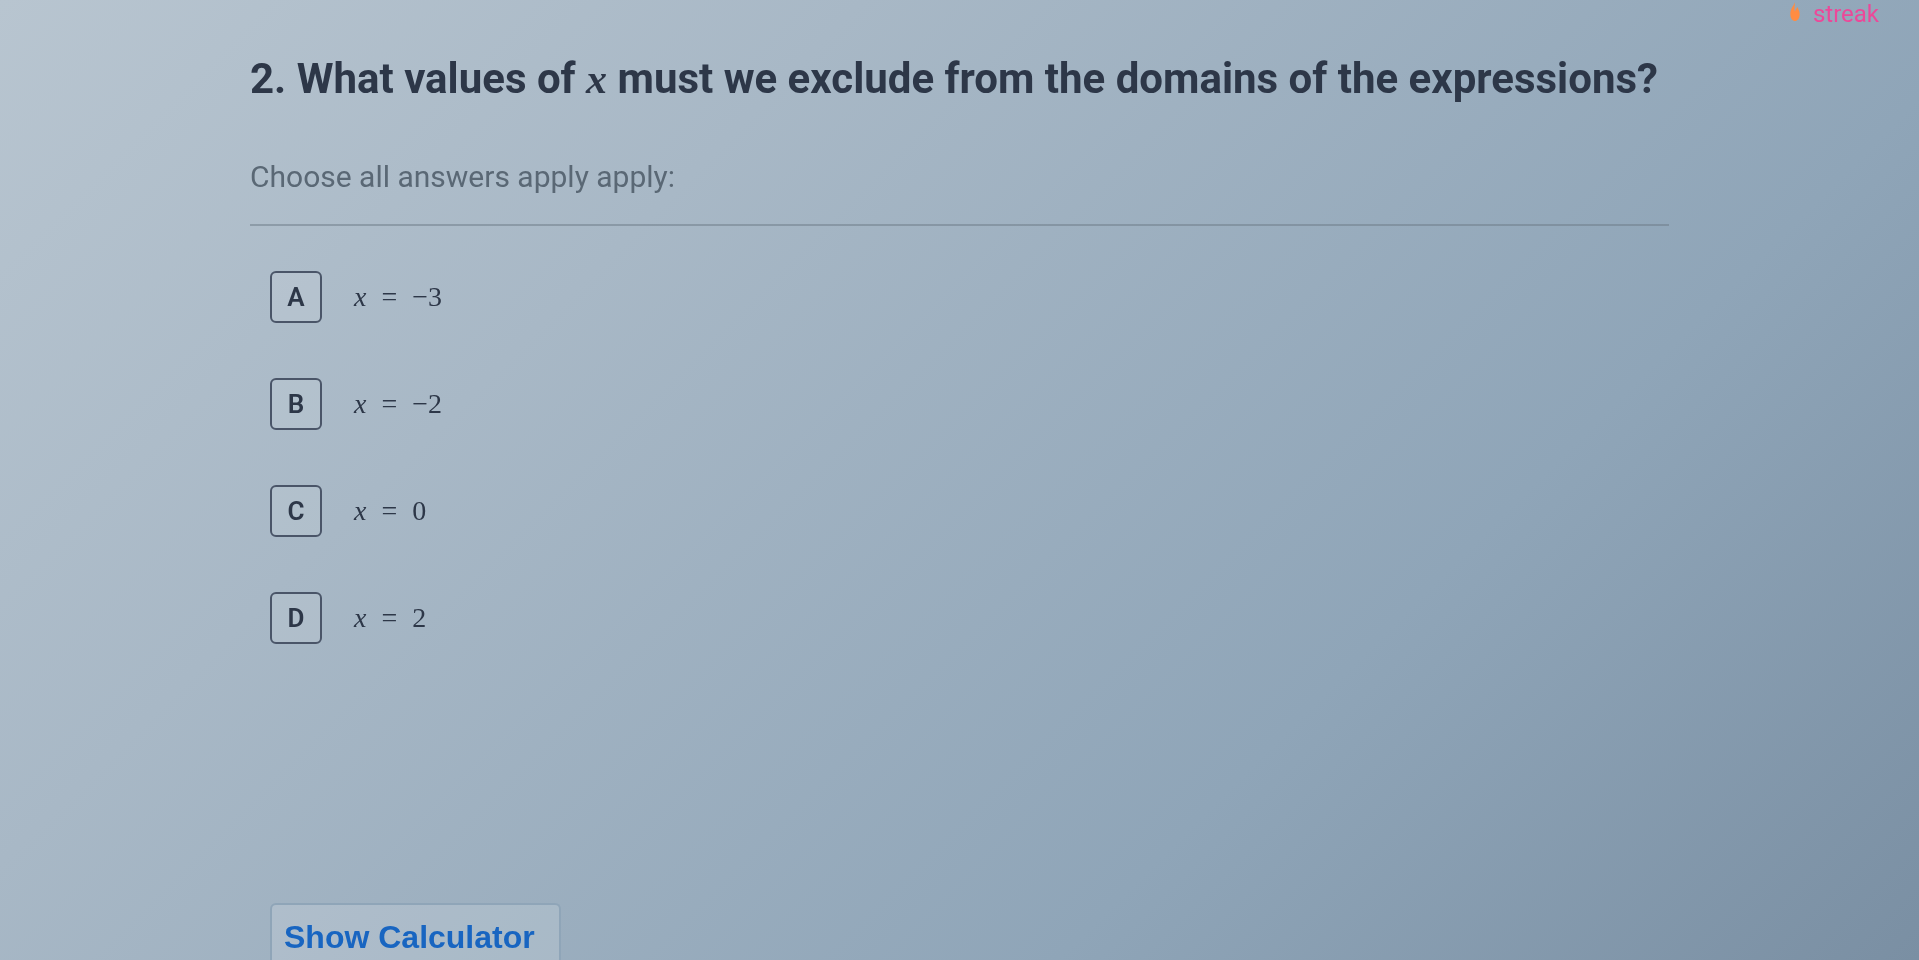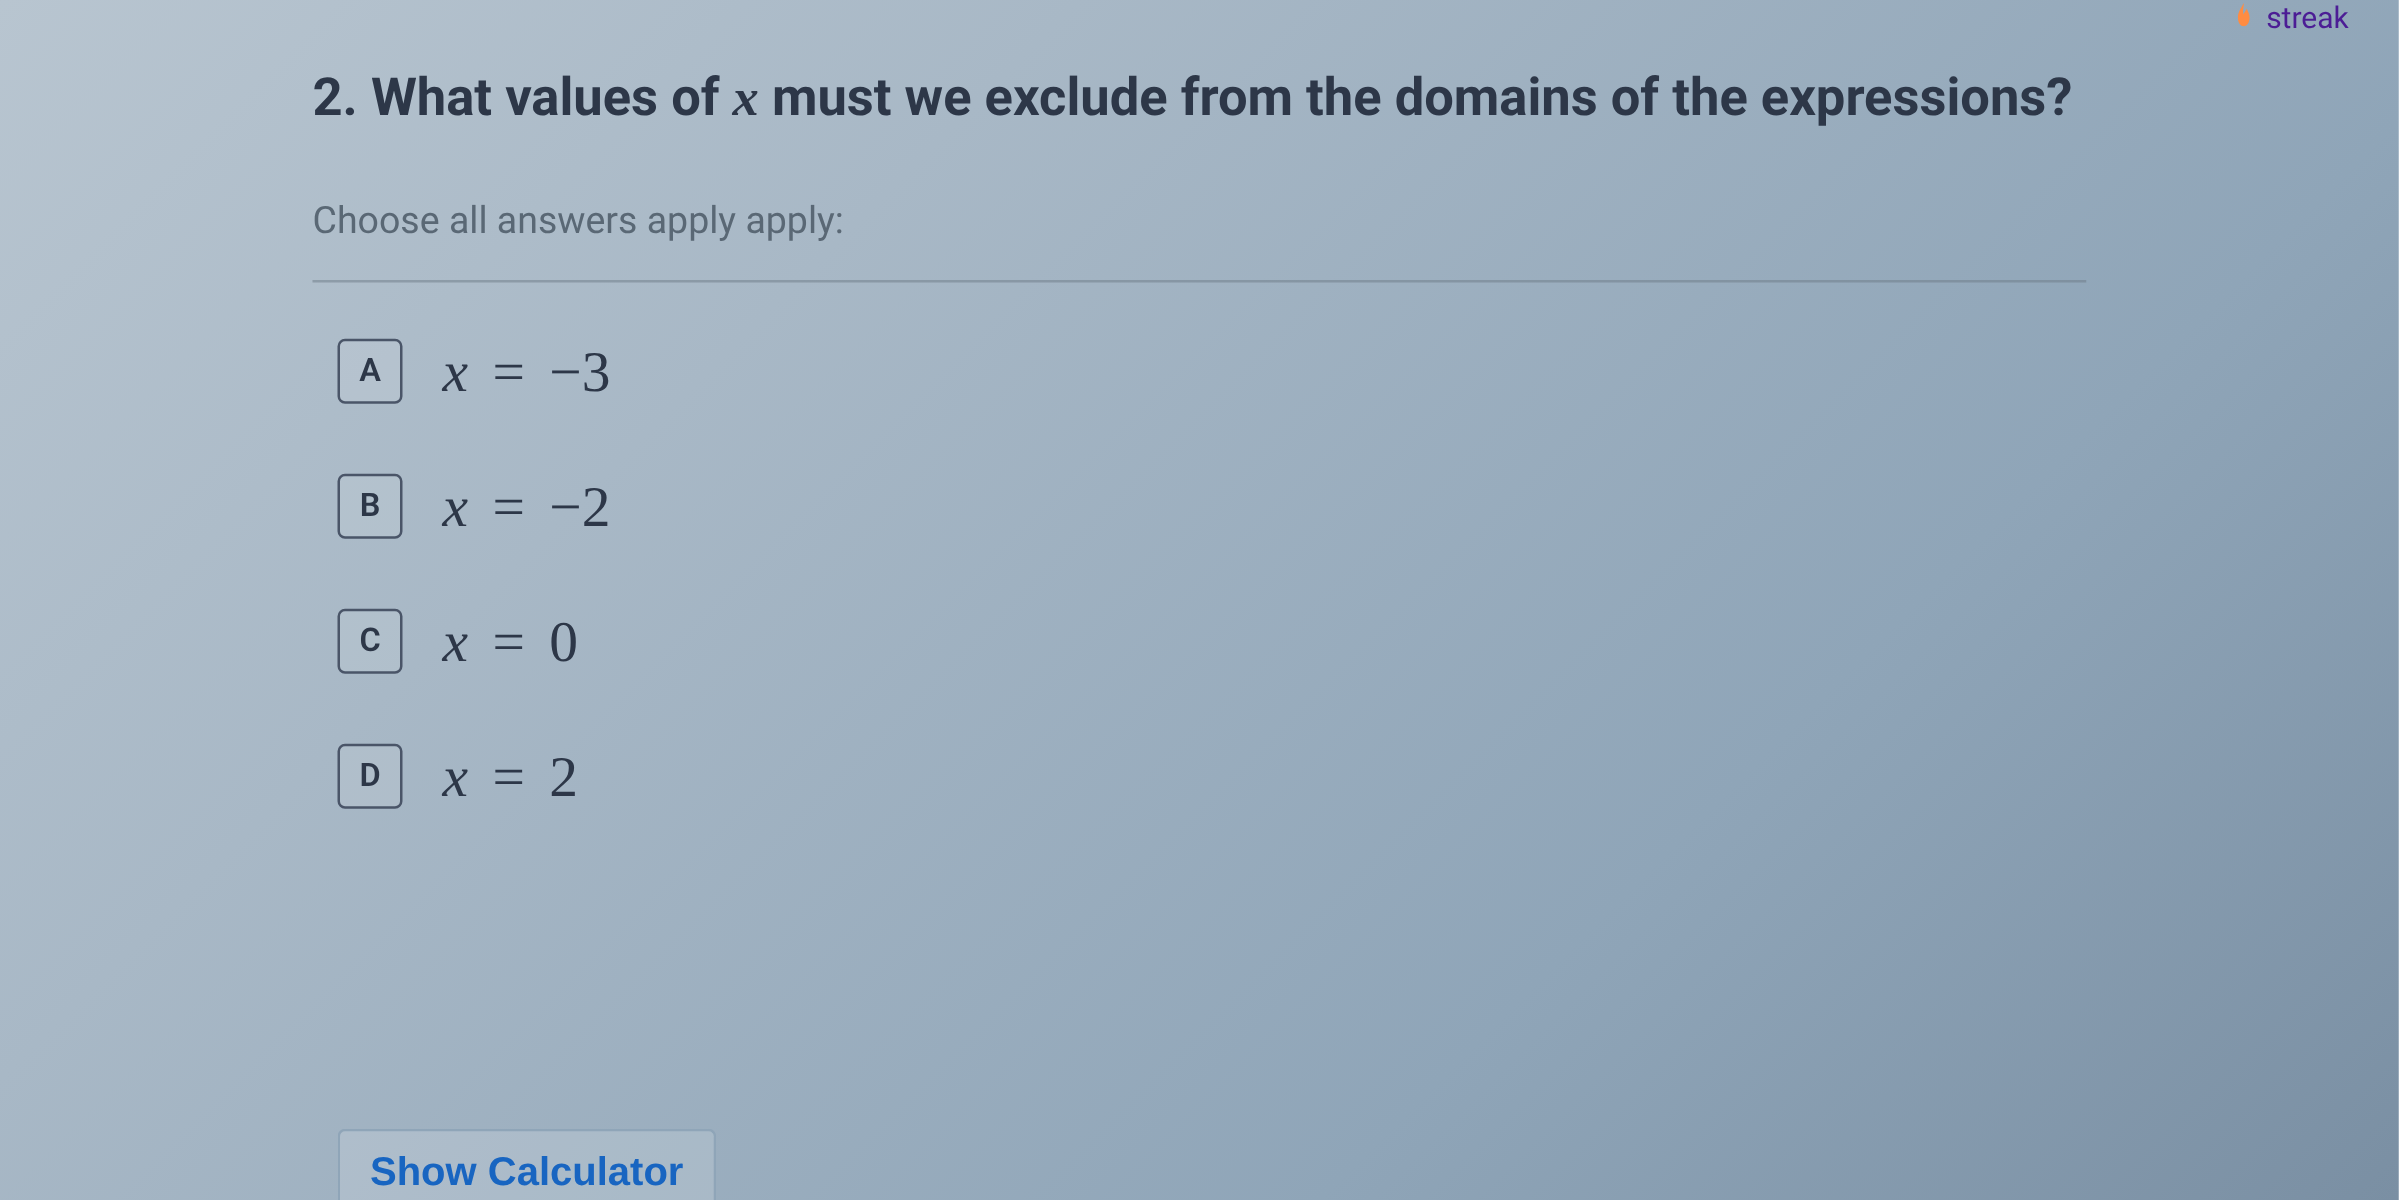--- a/index.html
+++ b/index.html
@@ -15,21 +15,21 @@
       position: relative;
       overflow: hidden;
     }
     .top-bar {
       position: absolute;
       top: 0;
       right: 40px;
       display: flex;
       align-items: center;
       gap: 4px;
-      color: #4c1d95;
+      color: #ec4899;
       font-size: 24px;
     }
     .streak-icon {
       width: 28px;
       height: 28px;
       display: inline-block;
     }
     .content {
       padding: 50px 250px 0 250px;
     }
@@ -77,37 +77,37 @@
       border-radius: 6px;
       display: flex;
       align-items: center;
       justify-content: center;
       font-size: 26px;
       font-weight: 600;
       color: #2d3748;
       background: rgba(255,255,255,0.1);
     }
     .option-text {
-      font-size: 46px;
+      font-size: 28px;
       font-family: "Times New Roman", serif;
       color: #2d3748;
       font-style: italic;
     }
     .option-text .equals {
       font-style: normal;
       margin: 0 8px;
     }
     .option-text .number {
       font-style: normal;
     }
     .calculator-btn {
       position: absolute;
       bottom: 0;
       left: 270px;
-      padding: 14px 24px 4px 24px;
+      padding: 14px 24px 4px 12px;
       border: 2px solid #8fa5b8;
       border-bottom: none;
       border-radius: 6px 6px 0 0;
       background: rgba(255,255,255,0.15);
       color: #1865c1;
       font-size: 32px;
       font-weight: 600;
       cursor: pointer;
     }
   </style>

